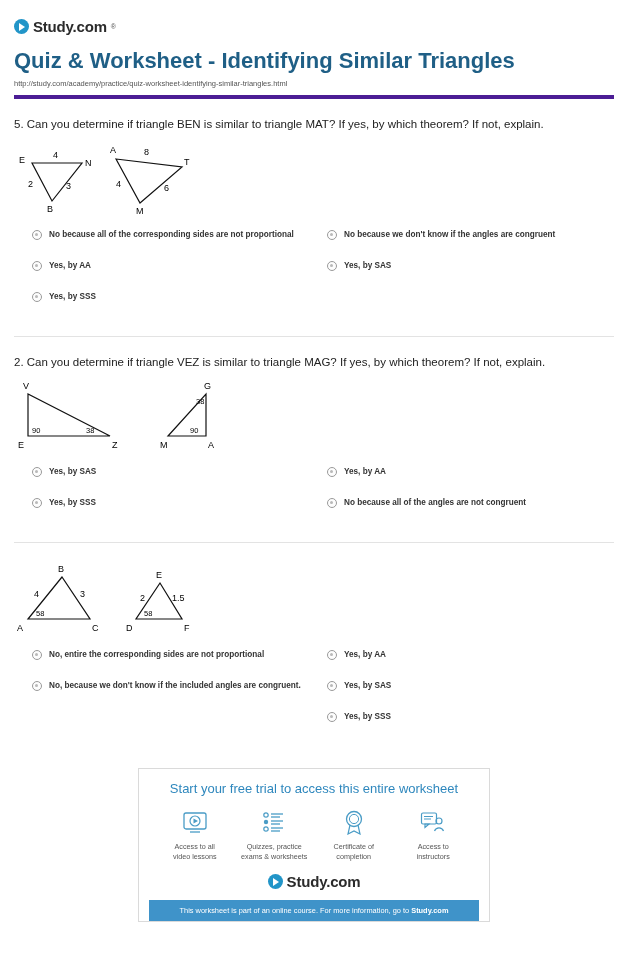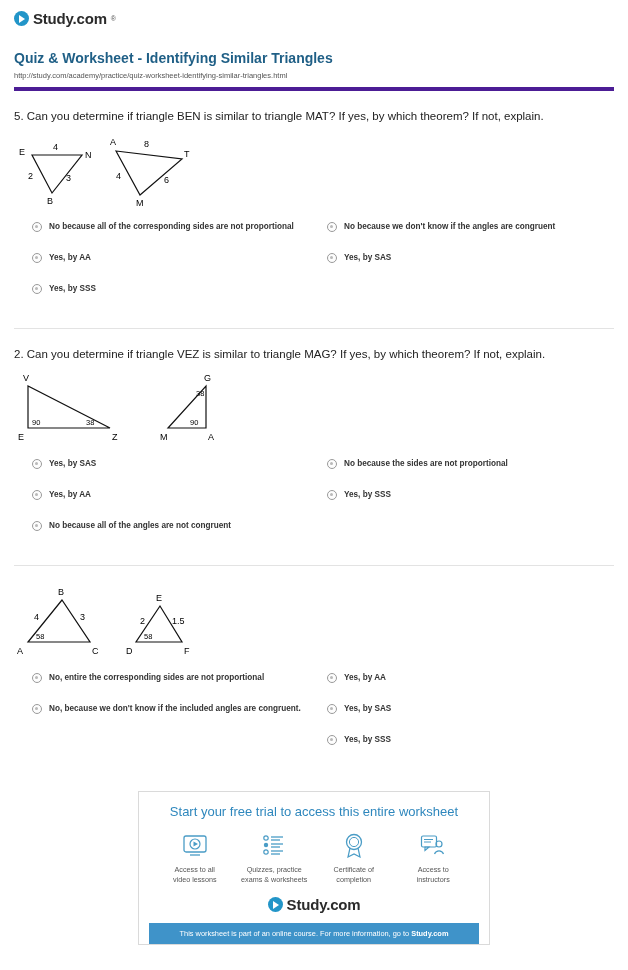--- a/index.html
+++ b/index.html
@@ -13,21 +13,21 @@
     font-family: "Liberation Sans", sans-serif;
     color: #222;
     position: relative;
     overflow: hidden;
   }
   .page {
     width: 628px;
     height: 714px;
     position: relative;
     box-sizing: border-box;
-    padding: 0 14px;
+    padding: 8px 14px;
   }
 
   
   .logo-row {
     padding-top: 10px;
     height: 26px;
   }
   .logo {
     display: inline-flex;
     align-items: center;
@@ -56,22 +56,22 @@
     color: #2b2b2b;
     letter-spacing: -0.2px;
   }
   .logo-tm {
     font-size: 7px;
     color: #555;
     vertical-align: super;
   }
 
   .title {
-    margin-top: 14px;
-    font-size: 14px;
+    margin-top: 4px;
+    font-size: 22px;
     font-weight: bold;
     color: #1f5f86;
   }
   .url {
     margin-top: 5px;
     font-size: 7.5px;
     color: #555;
     padding-bottom: 7px;
     border-bottom: 4px solid #4c1d95;
   }
@@ -286,24 +286,20 @@
         <text x="54" y="70" font-size="9">A</text>
         <text x="42" y="26" font-size="7.5">38</text>
         <text x="36" y="55" font-size="7.5">90</text>
       </svg>
     </div>
 
     <div class="answers">
       <div class="ans">
         <span class="radio"></span>
         <span>Yes, by SAS</span>
-      </div>
-      <div class="ans">
-        <span class="radio"></span>
-        <span>No because the sides are not proportional</span>
       </div>
       <div class="ans">
         <span class="radio"></span>
         <span>Yes, by AA</span>
       </div>
       <div class="ans">
         <span class="radio"></span>
         <span>Yes, by SSS</span>
       </div>
       <div class="ans">

